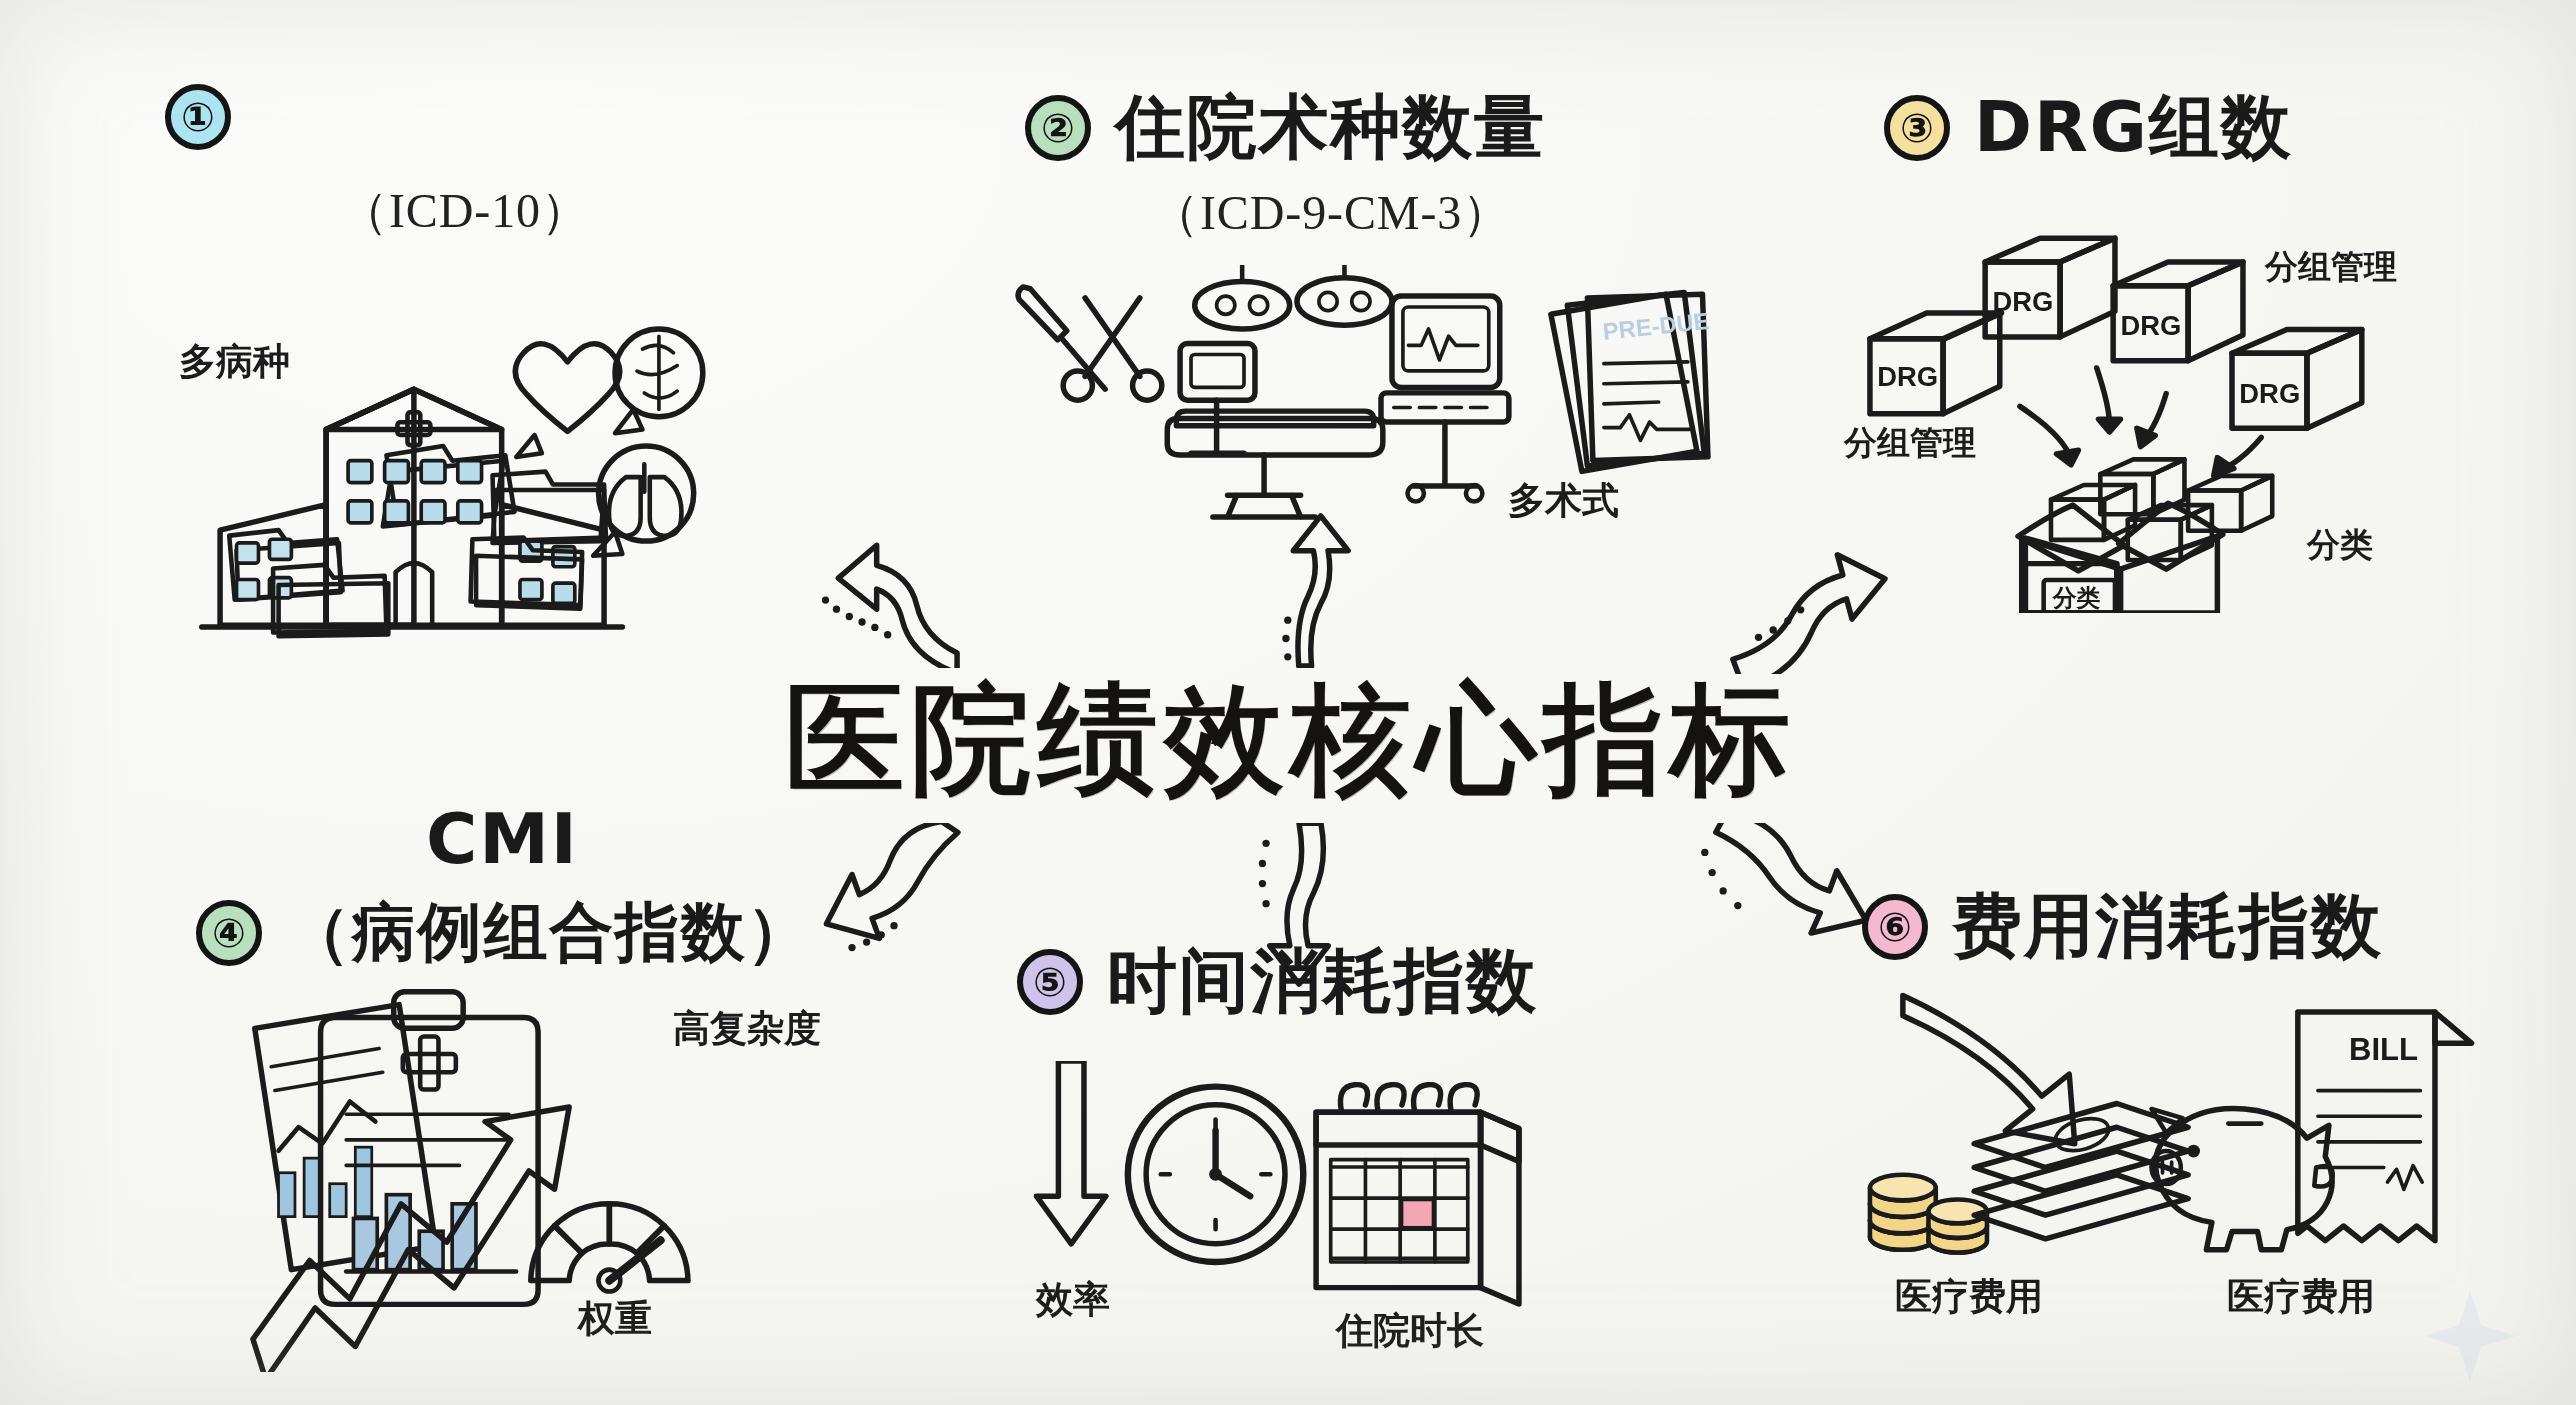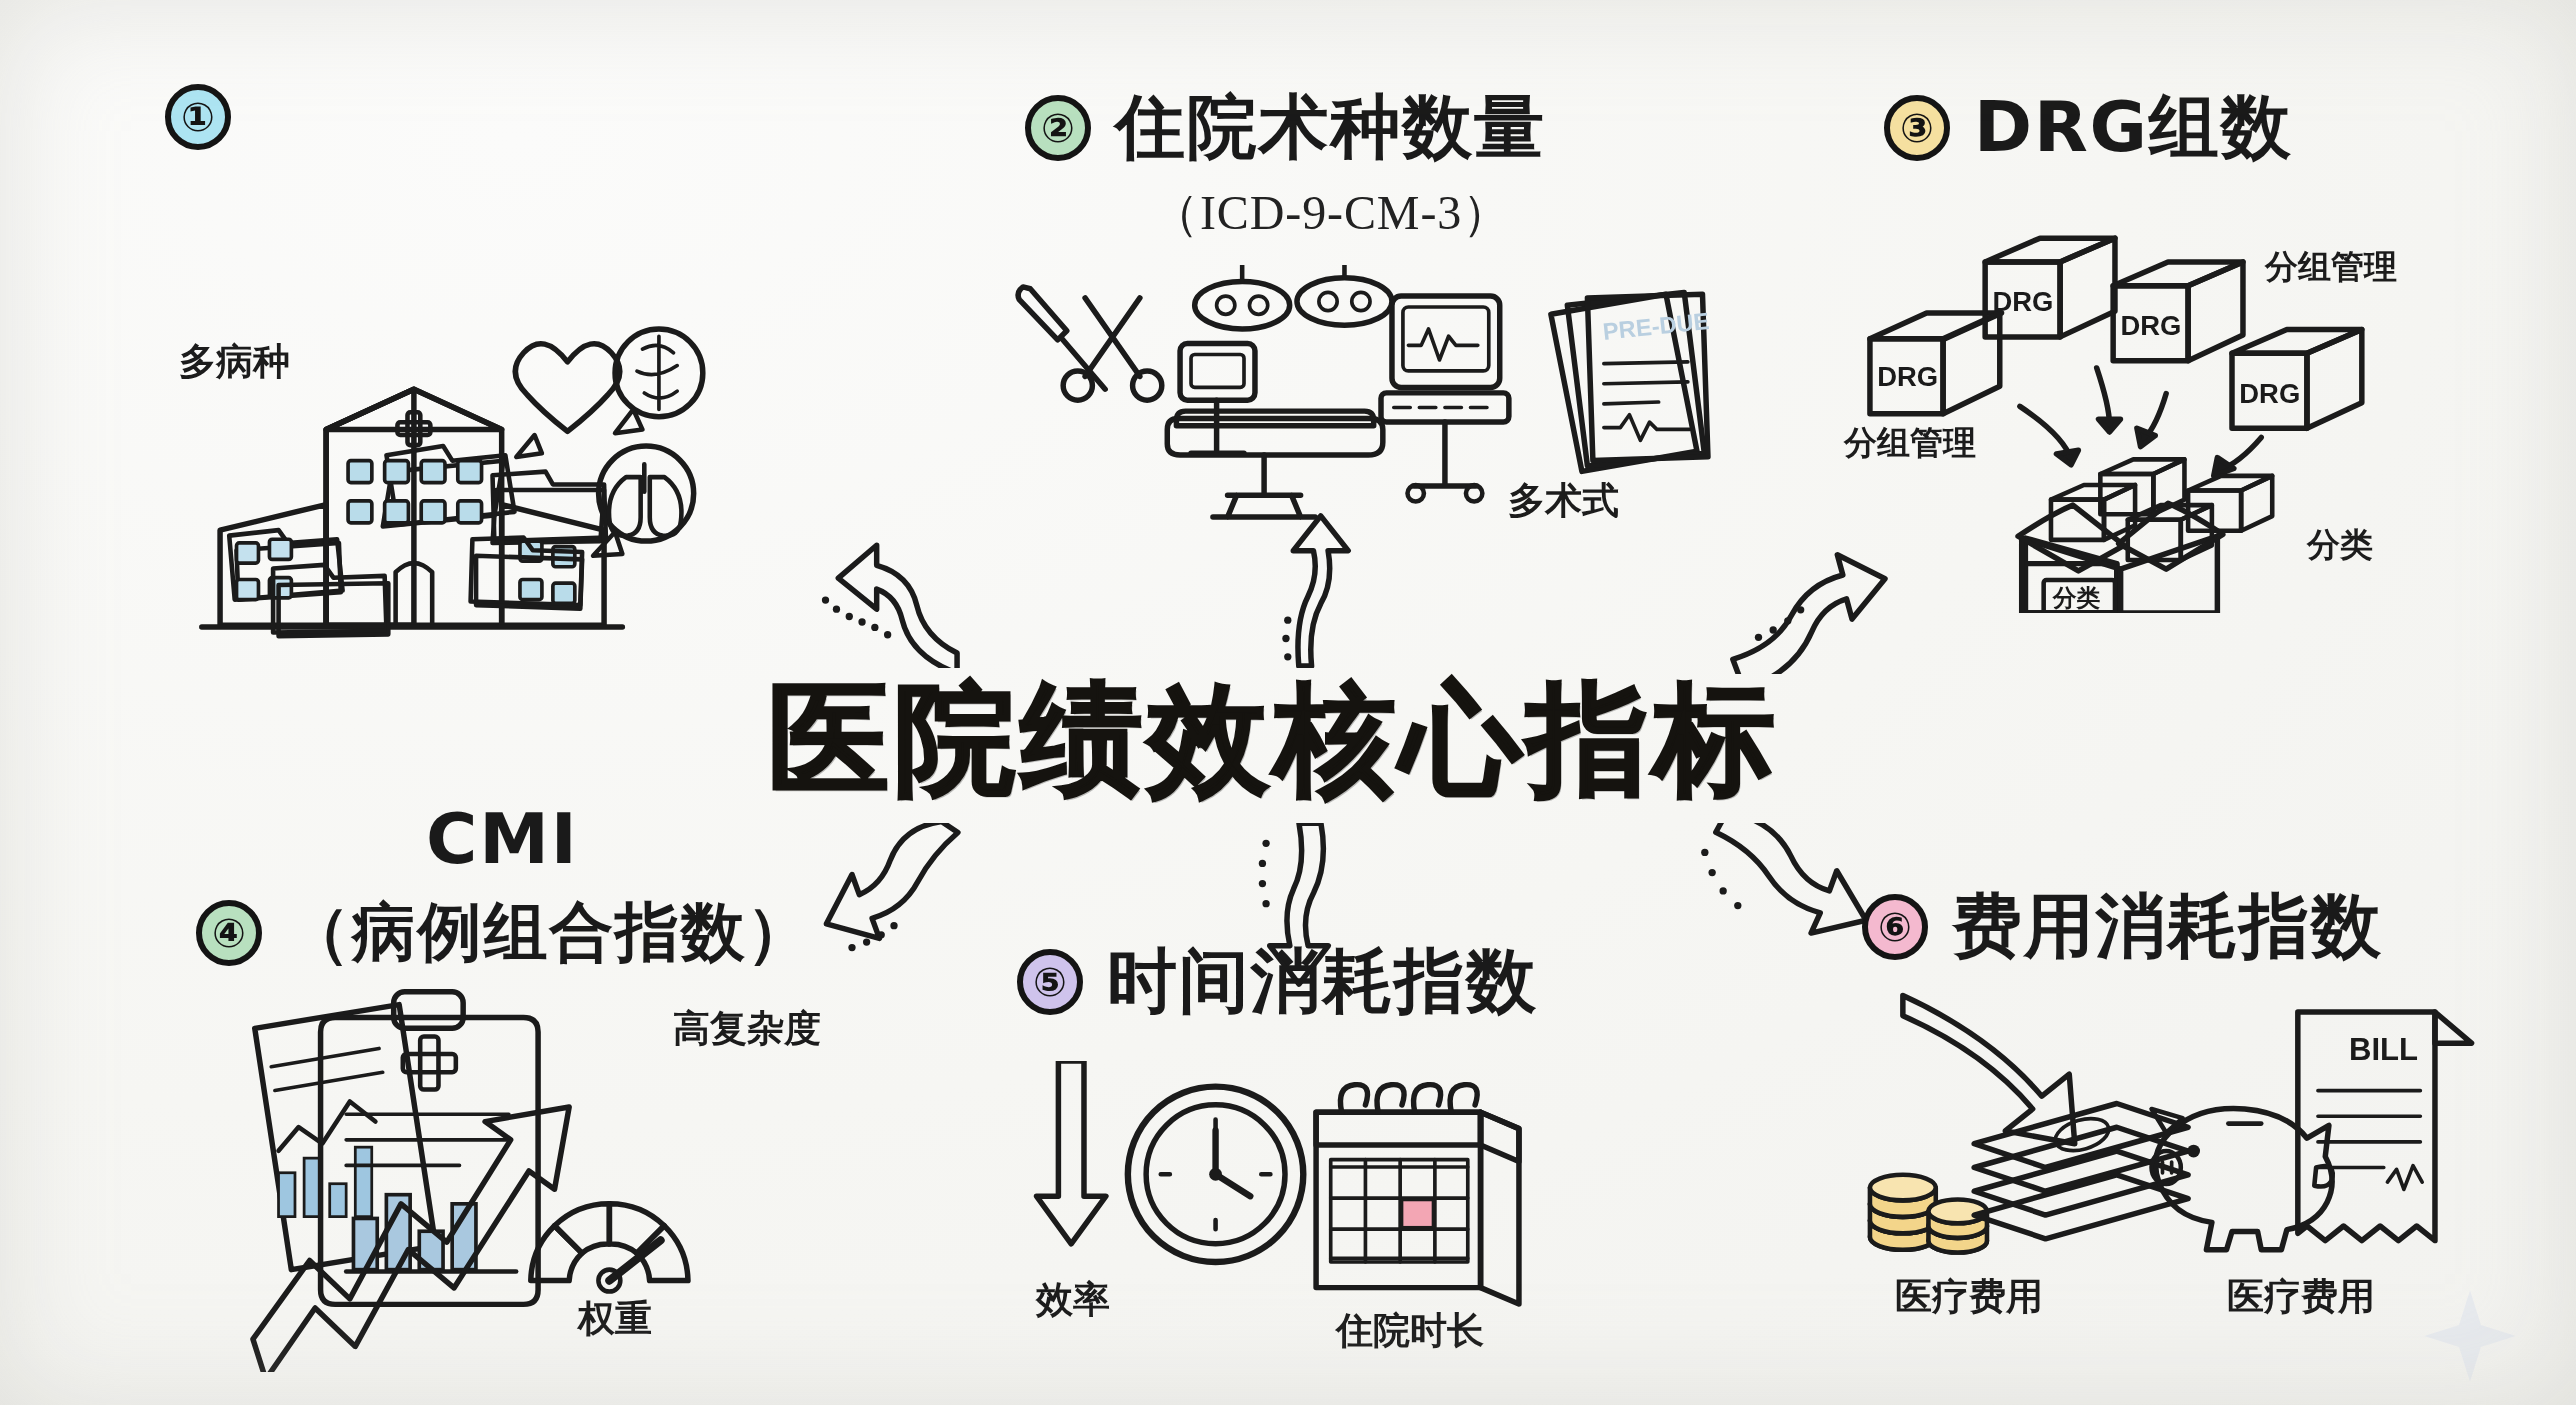--- a/index.html
+++ b/index.html
@@ -44,41 +44,43 @@
     white-space:nowrap;
   }
   .cap{
     font-size:37px;font-weight:700;color:#1c1c1c;white-space:nowrap;
     font-family:"DejaVu Sans","Liberation Sans",sans-serif;
   }
   .cap-sm{font-size:33px;}
 
   
   .center-title{
-    font-size:121px;font-weight:700;letter-spacing:5.5px;
+    font-size:121px;font-weight:400;letter-spacing:5.5px;
     color:#15130f;white-space:nowrap;
     font-family:"DejaVu Sans","Liberation Sans",sans-serif;
     text-shadow:1.8px 1.8px 0 rgba(0,0,0,.25);
+    margin-left:16px;
     -webkit-text-stroke:2.7px #15130f;
   }
 
   
   .ink{stroke:#1b1b1b;stroke-linecap:round;stroke-linejoin:round;fill:none;}
 
   
   .sparkle{opacity:.55;}
 </style>
 </head>
 <body>
 
 <div class="canvas">
 
   <div class="abs heading" style="left:165px;top:84px;">
     <div class="num" style="background:#ade4f2">①</div>
   </div>
+  <div class="abs h-sub" style="left:340px;top:179px;">（ICD-10）</div>
 
   <div class="abs cap" style="left:179px;top:337px;">多病种</div>
 
   <svg class="abs" style="left:165px;top:265px;" width="677" height="384" viewBox="0 0 740 420">
 
     <g>
       <path class="ink" stroke-width="5" fill="#f3e2b6" d="M250 500 L250 500"></path>
       <path class="ink" stroke-width="5" fill="#f6e7bd" d="M242 208 l62 -10 l10 16 l58 -6 l10 62 l-128 14 z"></path>
       <path class="ink" stroke-width="5" fill="#fbf2d6" d="M248 226 l122 -12 l-10 60 l-122 12 z"></path>
     </g>

